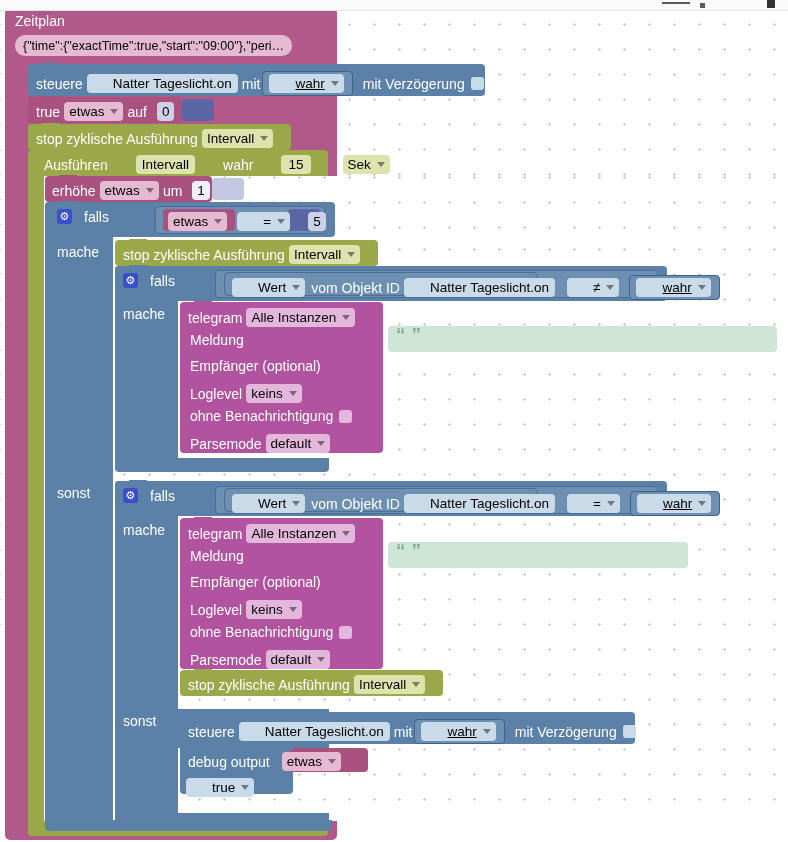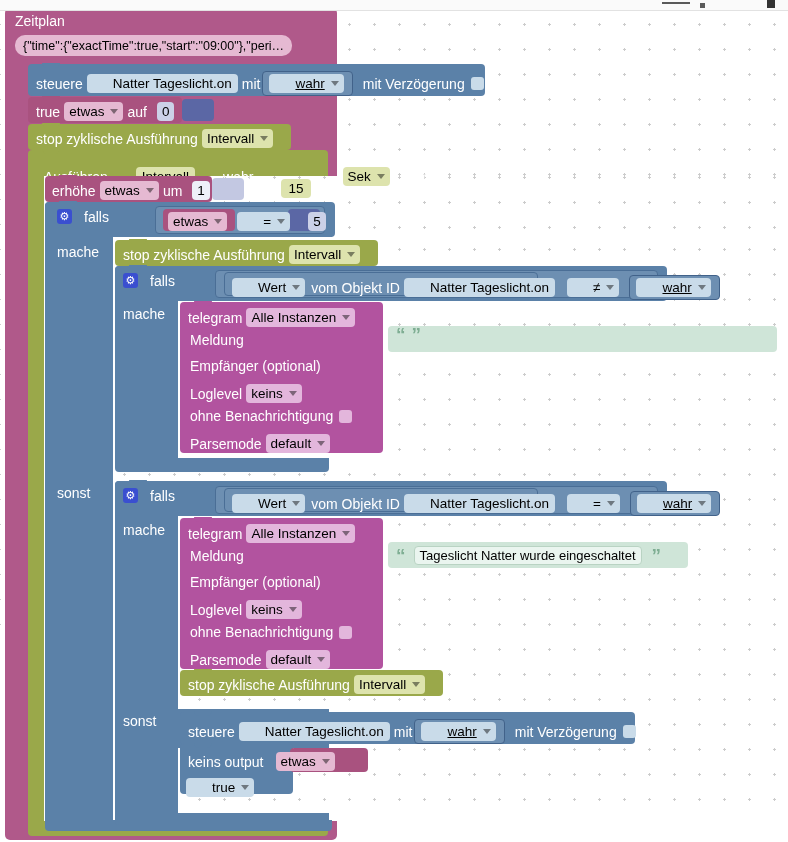--- a/index.html
+++ b/index.html
@@ -147,21 +147,21 @@
     <div class="cap" style="background:#9aa84a;"></div>
   </div>
 
   <div style="position:absolute;left:44px;top:176px;width:744px;height:645px;background:#ffffff;
               background-image:radial-gradient(circle,#cccccc 1px,transparent 1.2px);
               background-size:25px 25px;background-position:-32px -11px;"></div>
   <div class="row" style="left:44px;top:155px;gap:24px;">
     <span class="lbl">Ausführen</span>
     <span class="field ft ro">Intervall</span>
     <span class="lbl">wahr</span>
-    <span class="field ft" style="padding:1px 7px;margin-top:24px;">15</span>
+    <span class="field ft" style="padding:1px 7px;">15</span>
     <span class="field ft">
       <span>Sek</span>
       <span class="caret"></span>
     </span>
     <span class="lbl">ms</span>
   </div>
 
   <div class="blk c-sched2" style="left:45px;top:176px;width:167px;height:26px;border-radius:4px;">
     <div class="cap" style="background:#a9527f;"></div>
   </div>
@@ -351,21 +351,20 @@
       <span>Alle Instanzen</span>
       <span class="caret"></span>
     </span>
   </div>
   <div class="row" style="left:190px;top:549px;">
     <span class="lbl">Meldung</span>
   </div>
   <div class="blk c-txt" style="left:388px;top:542px;width:300px;height:26px;border-radius:4px;"></div>
   <div class="row" style="left:396px;top:546px;">
     <span class="quote">“</span>
-    <span class="field fx" style="margin-left:8px;font-size:13px;">Tageslicht Natter wurde eingeschaltet</span>
     <span class="quote" style="margin-left:6px;">”</span>
   </div>
   <div class="row" style="left:190px;top:575px;">
     <span class="lbl">Empfänger (optional)</span>
   </div>
   <div class="row" style="left:190px;top:600px;">
     <span class="lbl">Loglevel</span>
     <span class="field fg">
       <span>keins</span>
       <span class="caret"></span>
@@ -409,21 +408,21 @@
     </span>
     <span class="lbl" style="margin-left:10px;">mit Verzögerung</span>
     <span class="chk" style="background:#c9dbe9;"></span>
   </div>
 
   <div class="blk c-ctrl" style="left:180px;top:744px;width:113px;height:50px;border-radius:4px;">
     <div class="cap" style="background:#5b81a8;"></div>
   </div>
   <div class="blk c-sched2" style="left:290px;top:748px;width:78px;height:24px;border-radius:4px;"></div>
   <div class="row" style="left:188px;top:752px;">
-    <span class="lbl">keins output</span>
+    <span class="lbl">debug output</span>
     <span class="field fs" style="margin-left:12px;">
       <span>etwas</span>
       <span class="caret"></span>
     </span>
   </div>
   <div class="row" style="left:186px;top:778px;">
     <span class="field fc" style="margin:0;">
       <span>true</span>
       <span class="caret"></span>
     </span>

